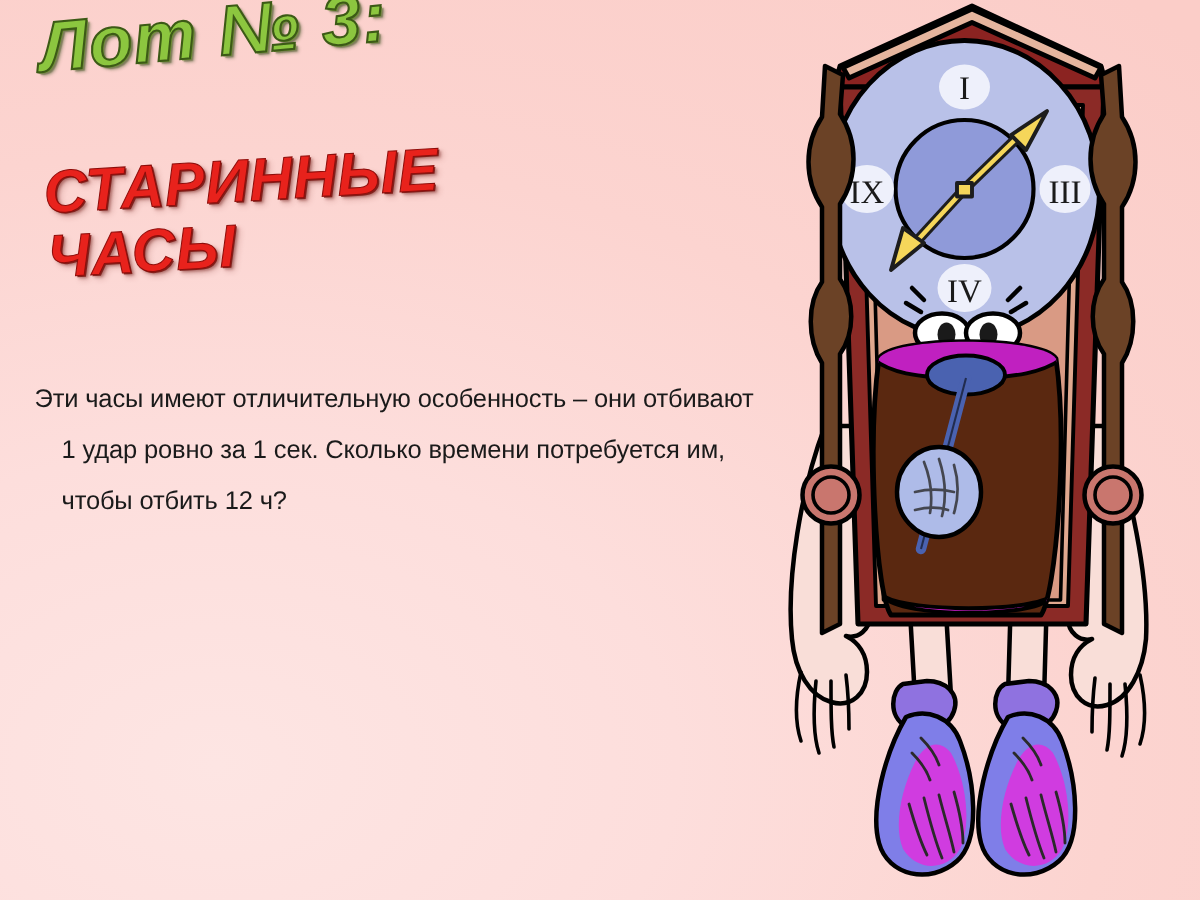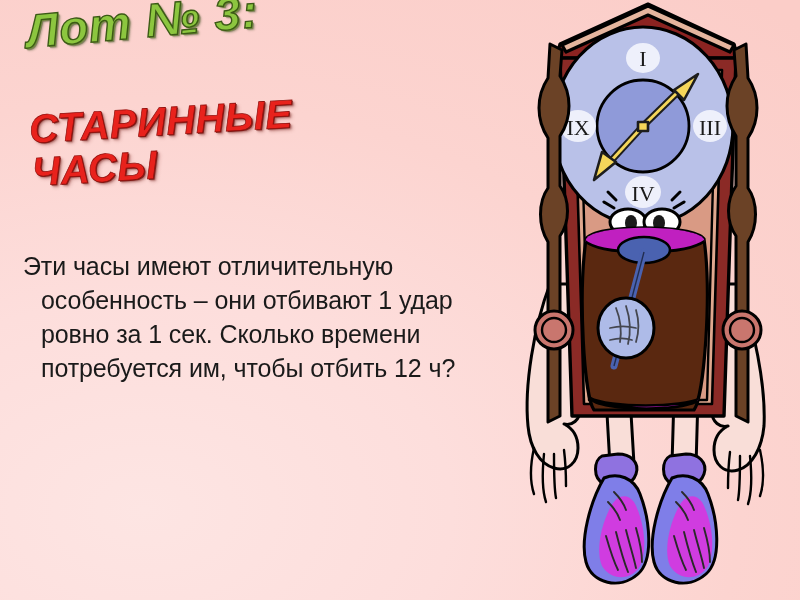--- a/index.html
+++ b/index.html
@@ -64,21 +64,21 @@
     white-space: pre-line;
   }
 
   
   #body-text {
     position: absolute;
     left: 23px;
     top: 249px;
     width: 470px;
     font-family: "Liberation Sans", sans-serif;
-    font-size: 25px;
+    font-size: 17px;
     line-height: 34px;
     color: #1a1a1a;
     padding-left: 18px;
     text-indent: -18px;
     letter-spacing: -0.1px;
   }
 
   
   #clock-figure {
     position: absolute;

